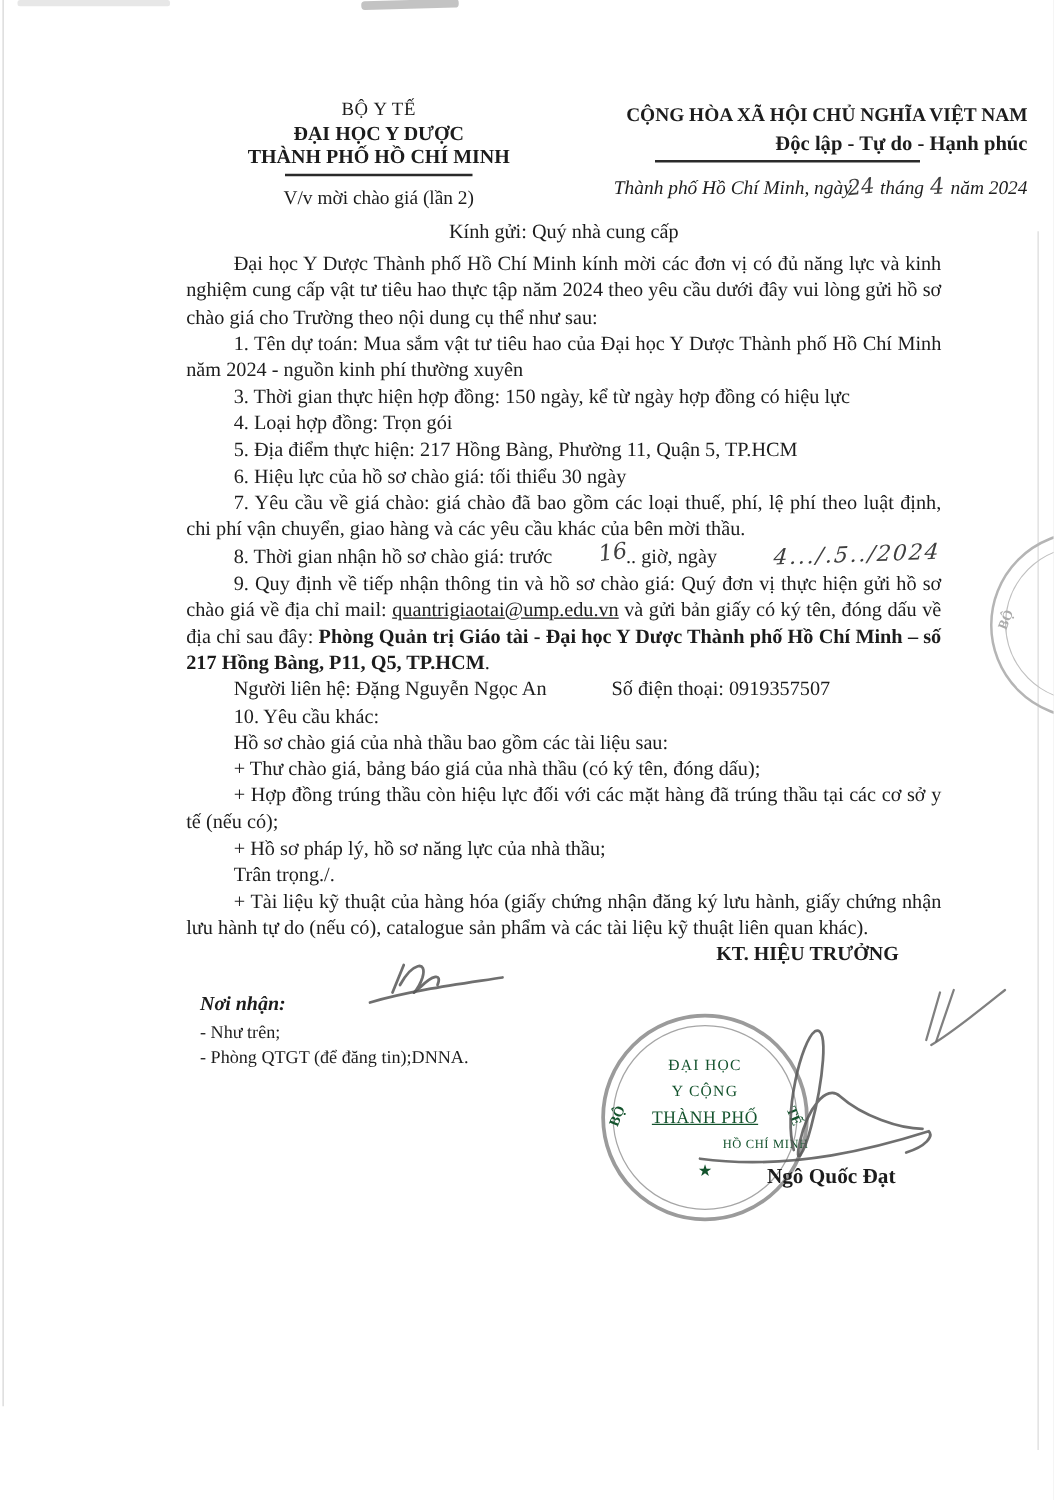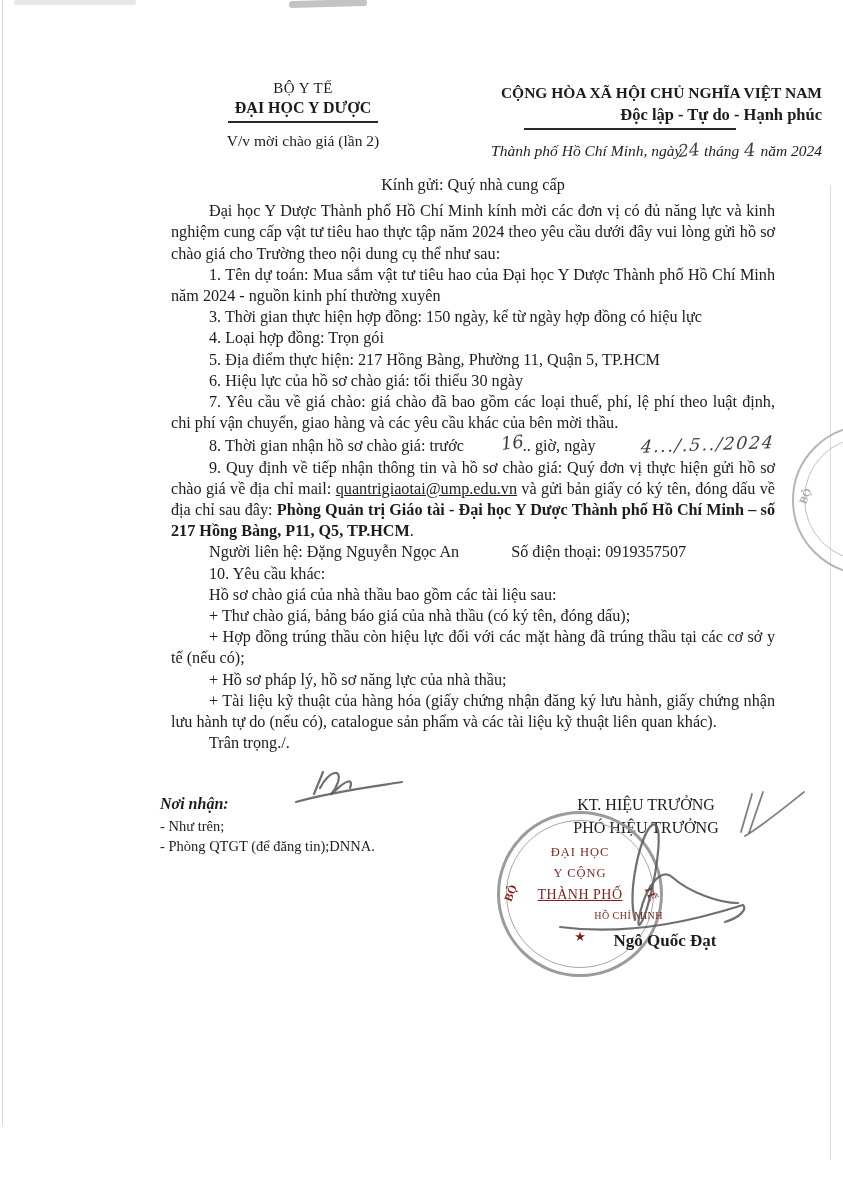--- a/index.html
+++ b/index.html
@@ -25,37 +25,37 @@
   .hr-2 { font-size:16.5px; font-weight:bold; margin-top:3px; }
   .hr-rule { width:212px; height:2px; background:#2a2a2a; margin:3px auto 9px; }
   .hr-date { font-size:15.5px; font-style:italic; margin-top:5px; white-space:nowrap; }
   
   .hw { font-family:"DejaVu Serif", serif; font-style:italic; color:#3f3f3f; display:inline-block; }
   .hw-day   { font-size:17px; transform:rotate(-6deg); margin:0 0 0 -3px; }
   .hw-month { font-size:18px; transform:rotate(-4deg); margin:0 1px; }
   .hw-hour  { font-size:18px; transform:rotate(-7deg); margin:0 -1px; }
   .hw-date8 { font-size:17.5px; letter-spacing:1.5px; transform:skewX(-7deg) rotate(-2deg); margin-left:3px; }
   
-  .content { position:absolute; left:171px; top:175px; width:604px;
+  .content { position:absolute; left:149px; top:175px; width:604px;
              font-size:16.2px; line-height:21.2px; text-align:justify; }
   .content p { margin:0; text-indent:38px; }
   .salutation { text-align:center; text-indent:0 !important; margin-bottom:5px !important; }
   .email { text-decoration:underline; }
   .addr-bold { font-weight:bold; }
   .contact-gap { display:inline-block; width:52px; }
   
   .recipients { position:absolute; left:160px; top:795px; }
   .recipients-title { font-weight:bold; font-style:italic; font-size:16px; margin-bottom:3px; }
   .recipient-line { font-size:14.5px; line-height:20px; }
-  .sign-titles { position:absolute; left:518px; top:793px; width:256px; text-align:center;
-                 font-weight:normal; font-size:16px; line-height:23px; }
+  .sign-titles { position:absolute; left:518px; top:752px; width:256px; text-align:center;
+                 font-weight:bold; font-size:16px; line-height:23px; }
   .signer-name { position:absolute; left:583px; top:931px; width:164px; text-align:center;
                  font-weight:bold; font-size:17px; }
   
-  .stamp { position:absolute; left:497px; top:811px; width:166px; height:166px; color:#7f1d1d; }
+  .stamp { position:absolute; left:481px; top:811px; width:166px; height:166px; color:#14532d; }
   .stamp-outer { position:absolute; inset:0; border:3px solid #9b9b9b; border-radius:50%; }
   .stamp-inner { position:absolute; inset:9px; border:1.5px solid #a6a6a6; border-radius:50%; }
   .stamp-text { position:absolute; inset:0; text-align:center; line-height:21px; padding-top:31px; box-sizing:border-box; }
   .st-1 { font-size:12.5px; letter-spacing:1px; }
   .st-2 { font-size:12.5px; letter-spacing:1px; }
   .st-3 { font-size:14px; letter-spacing:.5px;text-decoration:underline; }
   .st-4 { font-size:10px; font-weight:normal; letter-spacing:.5px;text-align:right; }
   .st-star { font-size:13px; }
   .st-bo { position:absolute; left:5px;  top:76px; transform:rotate(-68deg); font-size:11.5px; font-weight:bold; }
   .st-te { position:absolute; right:5px; top:76px; transform:rotate(68deg);  font-size:11.5px; font-weight:bold; }
@@ -79,20 +79,21 @@
 <div class="page">
 
   <div class="scan-left"></div>
   <div class="scan-right"></div>
   <div class="smudge-a"></div>
   <div class="smudge-b"></div>
 
   <div class="header-left">
     <div class="hl-1">BỘ Y TẾ</div>
     <div class="hl-2">ĐẠI HỌC Y DƯỢC</div>
+    <div class="hl-3">THÀNH PHỐ HỒ CHÍ MINH</div>
     <div class="hl-rule"></div>
     <div class="hl-subject">V/v mời chào giá (lần 2)</div>
   </div>
 
   <div class="header-right">
     <div class="hr-1">CỘNG HÒA XÃ HỘI CHỦ NGHĨA VIỆT NAM</div>
     <div class="hr-2">Độc lập - Tự do - Hạnh phúc</div>
     <div class="hr-rule"></div>
     <div class="hr-date"><span>Thành phố Hồ Chí Minh, ngày</span><span class="hw hw-day">24</span> <span>tháng</span> <span class="hw hw-month">4</span> <span>năm 2024</span></div>
   </div>
@@ -107,38 +108,37 @@
     <p>6. Hiệu lực của hồ sơ chào giá: tối thiểu 30 ngày</p>
     <p>7. Yêu cầu về giá chào: giá chào đã bao gồm các loại thuế, phí, lệ phí theo luật định, chi phí vận chuyển, giao hàng và các yêu cầu khác của bên mời thầu.</p>
     <p><span>8. Thời gian nhận hồ sơ chào giá: trước</span><span class="hw hw-hour">16</span><span>.. giờ, ngày </span><span class="hw hw-date8">4.../.5../2024</span></p>
     <p><span>9. Quy định về tiếp nhận thông tin và hồ sơ chào giá: Quý đơn vị thực hiện gửi hồ sơ chào giá về địa chỉ mail: </span><span class="email">quantrigiaotai@ump.edu.vn</span><span> và gửi bản giấy có ký tên, đóng dấu về địa chỉ sau đây: </span><span class="addr-bold">Phòng Quản trị Giáo tài - Đại học Y Dược Thành phố Hồ Chí Minh – số 217 Hồng Bàng, P11, Q5, TP.HCM</span><span>.</span></p>
     <p><span>Người liên hệ: Đặng Nguyễn Ngọc An</span><span class="contact-gap"></span><span>Số điện thoại: 0919357507</span></p>
     <p>10. Yêu cầu khác:</p>
     <p>Hồ sơ chào giá của nhà thầu bao gồm các tài liệu sau:</p>
     <p>+ Thư chào giá, bảng báo giá của nhà thầu (có ký tên, đóng dấu);</p>
     <p>+ Hợp đồng trúng thầu còn hiệu lực đối với các mặt hàng đã trúng thầu tại các cơ sở y tế (nếu có);</p>
     <p>+ Hồ sơ pháp lý, hồ sơ năng lực của nhà thầu;</p>
+    <p>Trân trọng./.</p>
     <p>+ Tài liệu kỹ thuật của hàng hóa (giấy chứng nhận đăng ký lưu hành, giấy chứng nhận lưu hành tự do (nếu có), catalogue sản phẩm và các tài liệu kỹ thuật liên quan khác).</p>
-    <p>Trân trọng./.</p>
   </div>
 
   <svg class="flourish-svg" width="120" height="48">
     <path class="ink" d="M 24 34 L 33 12 M 30 28 C 40 10, 52 8, 48 22 C 44 34, 36 38, 46 30 C 56 20, 64 18, 60 28"></path>
     <path class="ink" d="M 6 42 C 40 32, 80 27, 112 22"></path>
   </svg>
 
   <div class="recipients">
     <div class="recipients-title">Nơi nhận:</div>
     <div class="recipient-line">- Như trên;</div>
     <div class="recipient-line">- Phòng QTGT (để đăng tin);DNNA.</div>
   </div>
 
   <div class="sign-titles">
     <div>KT. HIỆU TRƯỞNG</div>
-    <div>PHÓ HIỆU TRƯỞNG</div>
   </div>
 
   <svg class="pen-check-svg" width="78" height="58">
     <path class="ink-thin" d="M 20 10 L 9 48"></path>
     <path class="ink-thin" d="M 31 8 L 17 49"></path>
     <path class="ink-thin" d="M 72 8 C 52 24, 30 42, 13 52"></path>
   </svg>
 
   <div class="stamp">
     <div class="stamp-outer"></div>

